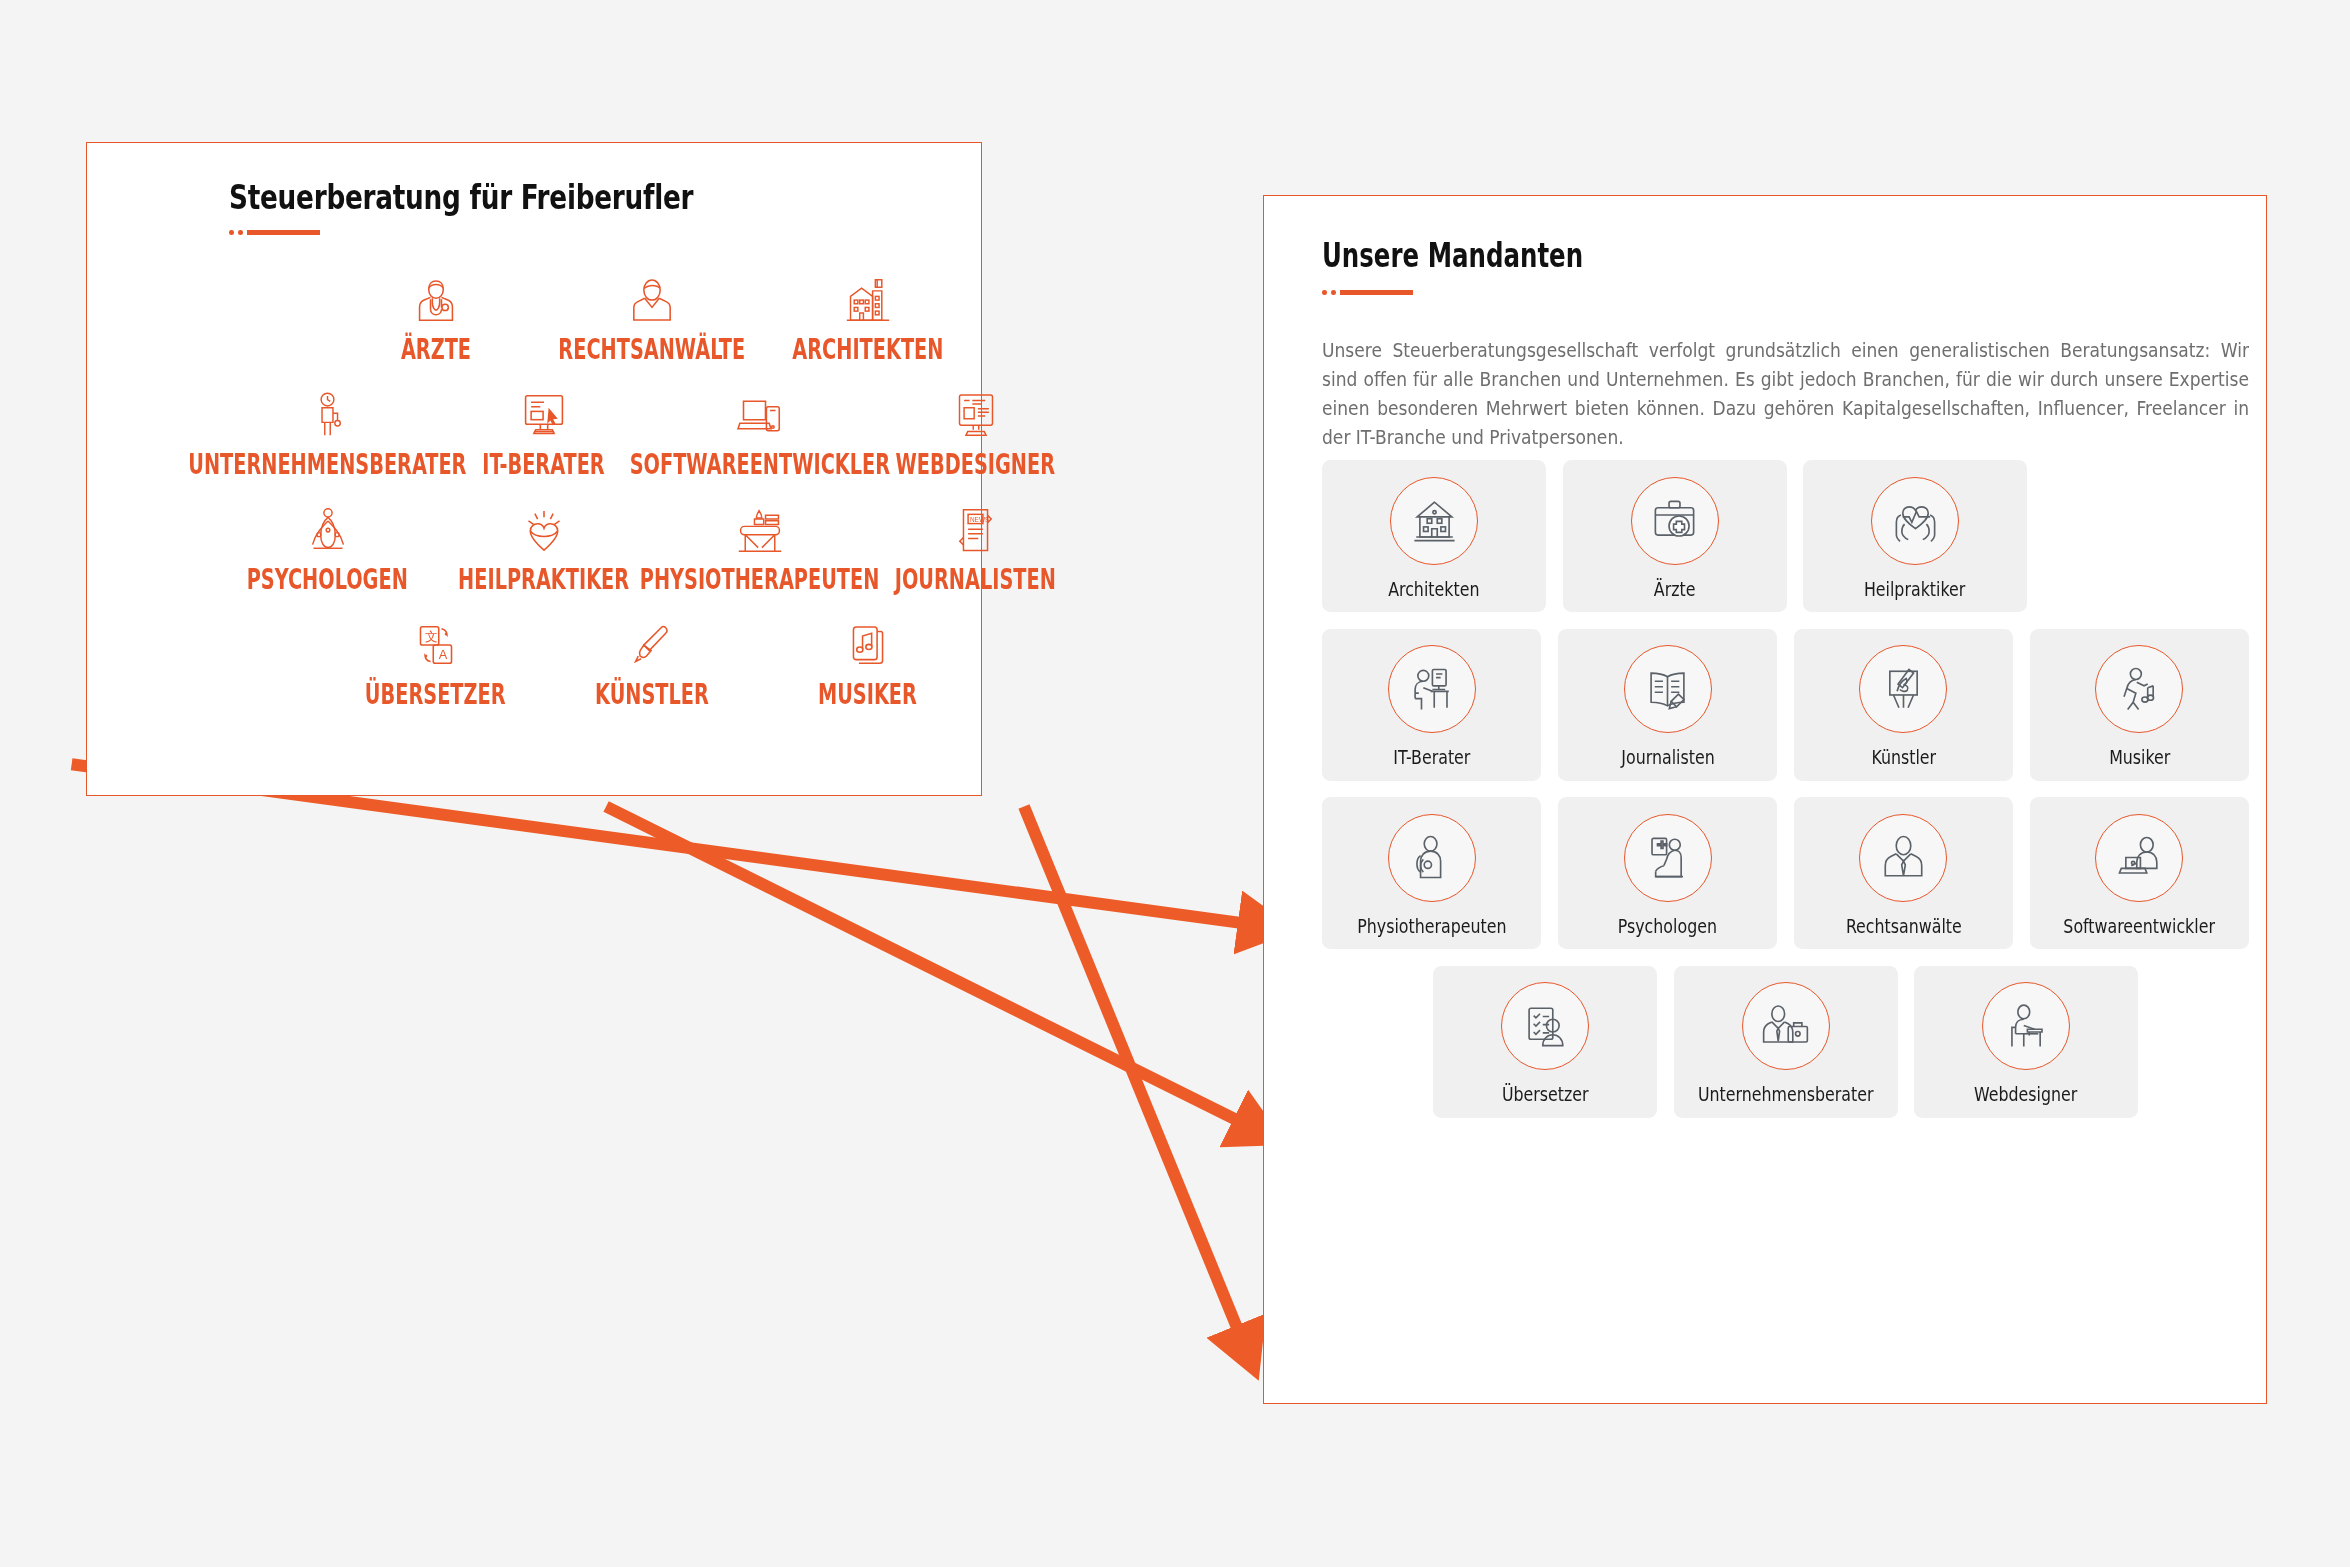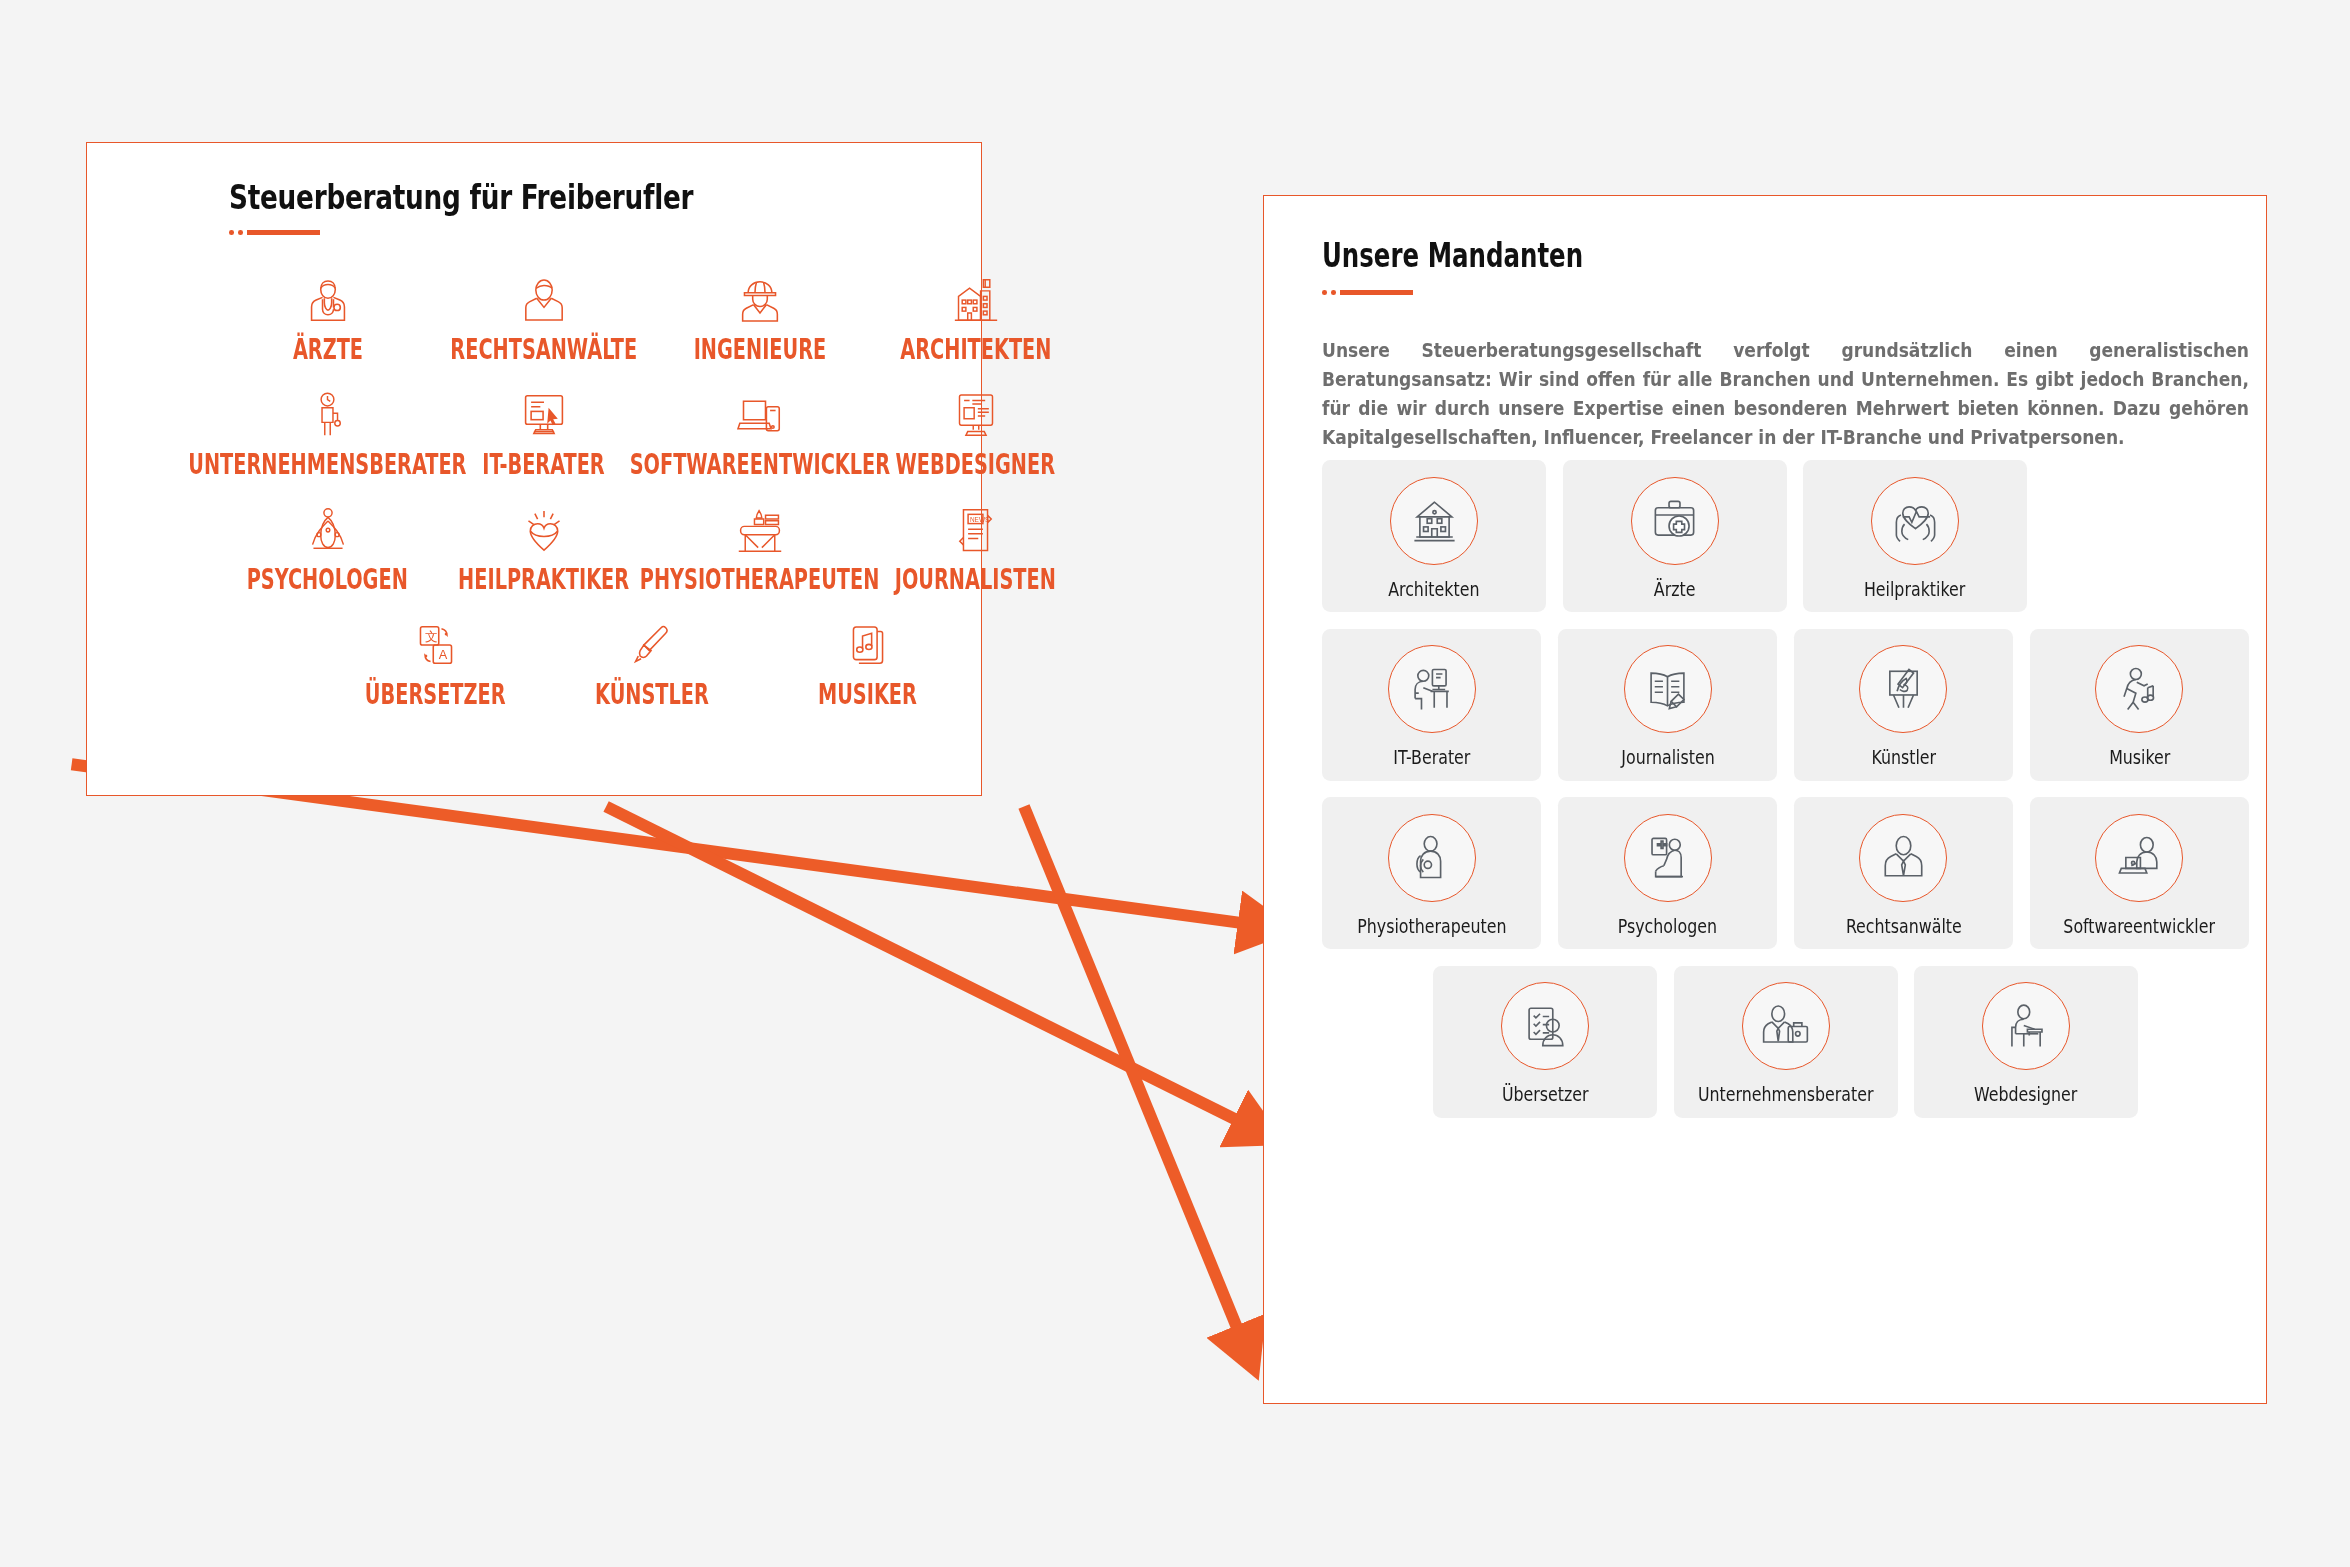--- a/index.html
+++ b/index.html
@@ -50,21 +50,21 @@
   .rp-title{
     position:absolute;left:58px;top:39px;
     font-family:"Liberation Sans Narrow","DejaVu Sans Condensed","Liberation Sans",sans-serif;
     font-weight:bold;font-size:34px;color:#111;
     transform:scaleX(0.8);transform-origin:left center;white-space:nowrap;
   }
   .rp-rule{left:58px;top:94px;}
   .rp-para{
     position:absolute;left:58px;top:140px;width:927px;
     font-family:"Liberation Sans Narrow","DejaVu Sans Condensed","Liberation Sans",sans-serif;
-    font-size:19px;line-height:29px;color:#6e6e6e;text-align:justify;font-weight:bold;
+    font-size:19px;line-height:29px;color:#6e6e6e;text-align:justify;font-weight:normal;
   }
   .rp-grid{position:absolute;left:58px;top:264px;width:927px;}
   .rp-row{display:flex;gap:16.5px;margin-bottom:16.5px;}
   .rp-row.center{justify-content:center;}
   .card{
     width:224px;height:152px;background:#f0f0f0;border-radius:8.3px;
     display:flex;flex-direction:column;align-items:center;justify-content:center;
     box-sizing:border-box;padding-top:5.5px;
   }
   .card .circle{
@@ -127,33 +127,20 @@
             <svg width="40" height="50" viewBox="0 0 44 54" fill="none" stroke="#e8572a" stroke-width="1.7">
               <ellipse cx="22" cy="15" rx="9" ry="11"></ellipse>
               <path d="M13 13c3-2 6-3 9-3s7 1 9 3"></path>
               <path d="M14 24L6 28c-2.5 1.2-4 3.6-4 6.4V48h40V34.4c0-2.8-1.5-5.2-4-6.4l-8-4"></path>
               <path d="M14 24l8 10 8-10"></path>
             </svg>
           </div>
           <div class="lp-label">RECHTSANWÄLTE</div>
         </div>
 
-        <div class="lp-item">
-          <div class="lp-ico">
-            <svg width="42" height="50" viewBox="0 0 46 54" fill="none" stroke="#e8572a" stroke-width="1.7">
-              <path d="M10 18c0-7 6-12 13-12s13 5 13 12"></path>
-              <path d="M6 18h34v3H6z"></path>
-              <path d="M19 7c-1 3-1.5 7-1.5 11M27 7c1 3 1.5 7 1.5 11"></path>
-              <path d="M15 21v4c0 4.5 3.5 8 8 8s8-3.5 8-8v-4"></path>
-              <path d="M16 31l-8 4c-2.5 1.2-4 3.6-4 6.4V49h38v-7.6c0-2.8-1.5-5.2-4-6.4l-8-4"></path>
-              <path d="M16 31l7 9 7-9"></path>
-            </svg>
-          </div>
-          <div class="lp-label">INGENIEURE</div>
-        </div>
 
         <div class="lp-item">
           <div class="lp-ico">
             <svg width="46" height="50" viewBox="0 0 50 54" fill="none" stroke="#e8572a" stroke-width="1.6">
               <path d="M33 4v8h7v-8z"></path>
                 <path d="M35 4v9"></path>
               <path d="M6 48V22l12-9 12 9v26z"></path>
               <path d="M30 48V16h10v32z"></path>
               <rect x="10" y="26" width="4" height="4"></rect>
                 <rect x="16" y="26" width="4" height="4"></rect>

